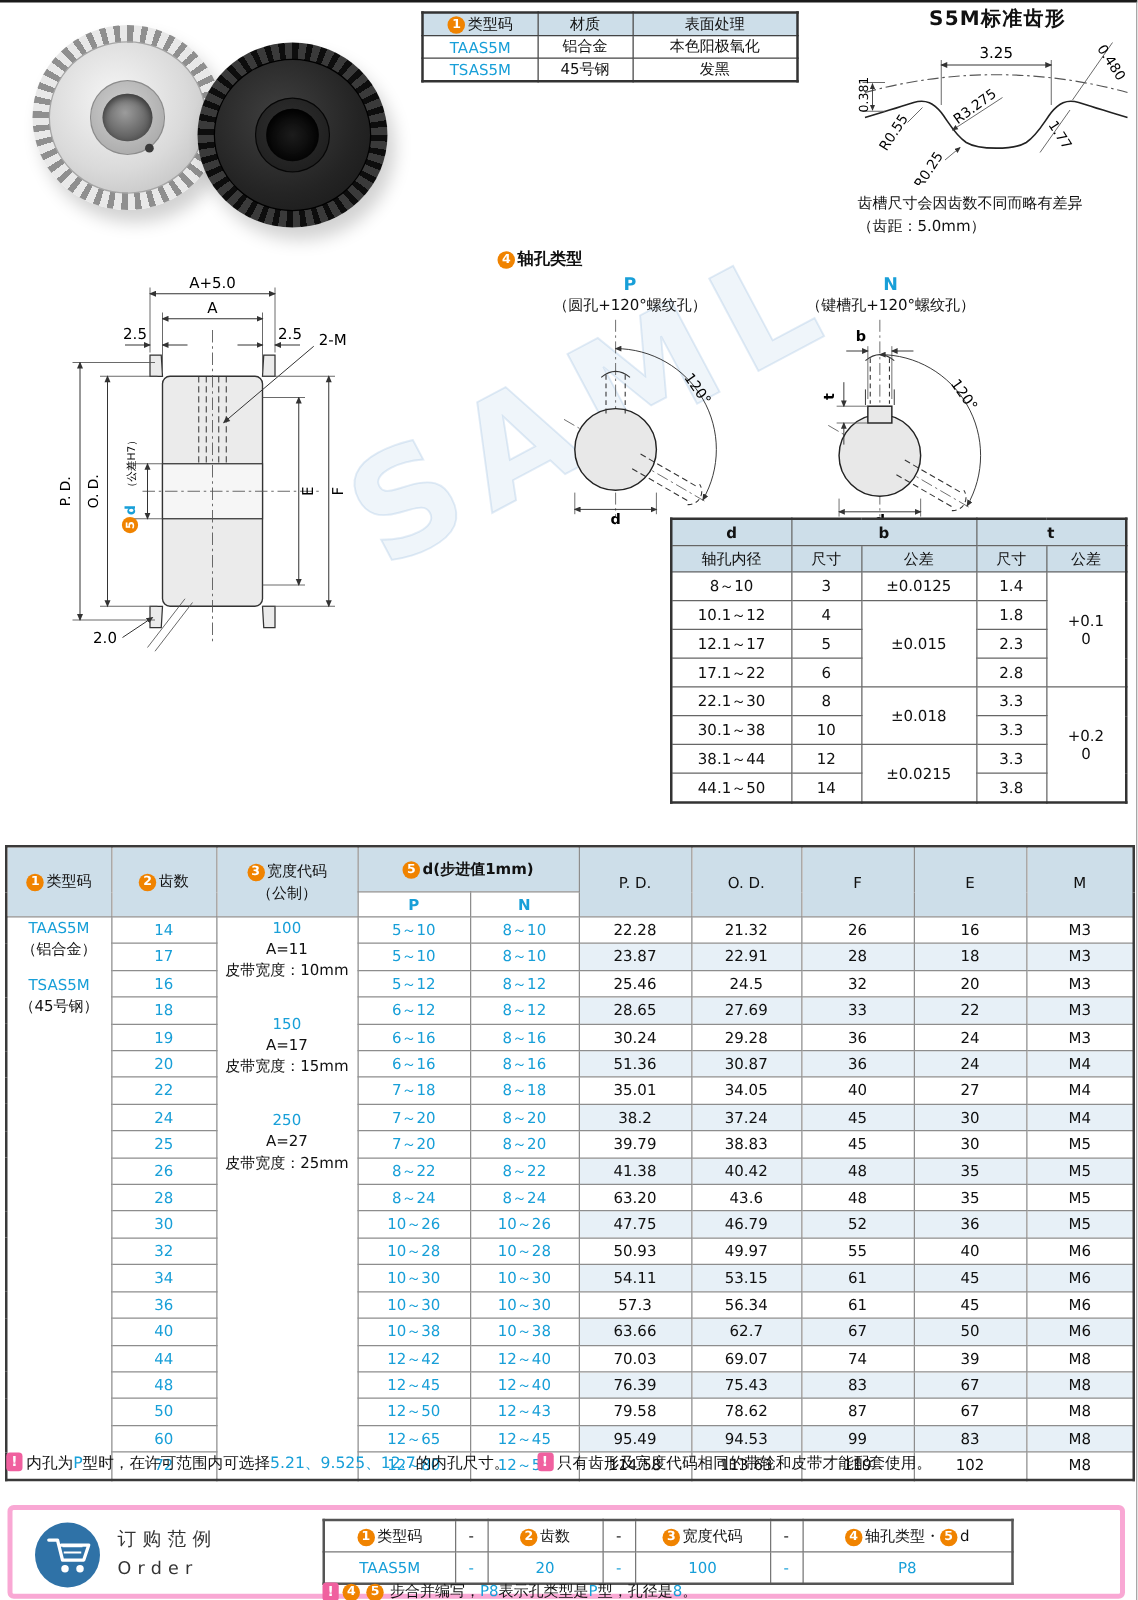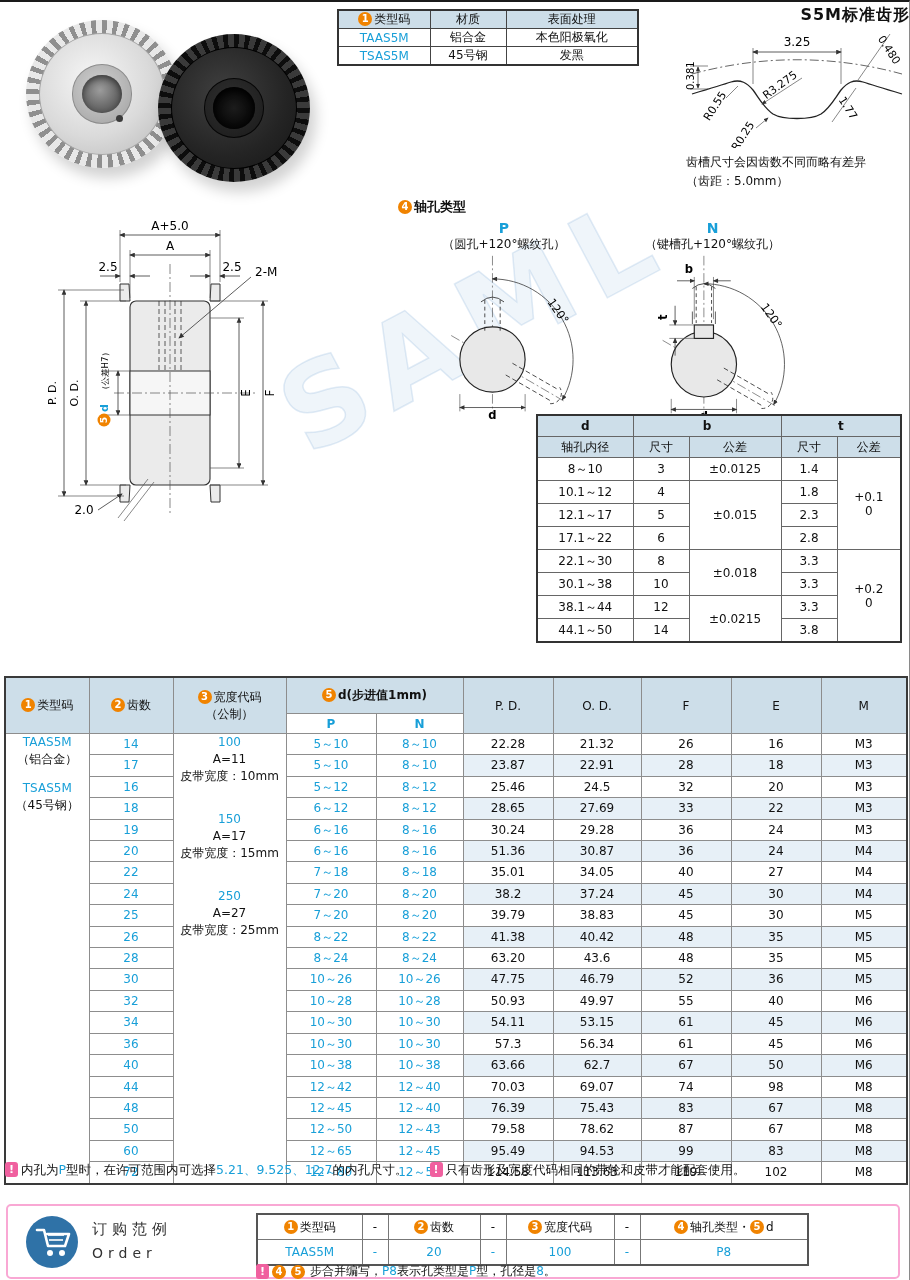--- a/index.html
+++ b/index.html
@@ -34,21 +34,21 @@
   .p-black .hub{inset:30%;background:radial-gradient(circle at 45% 40%,#303030,#1a1a1a);border:1px solid #060606;}
   .p-black .bore{left:36%;top:36%;width:28%;height:28%;background:radial-gradient(#1c1c1c,#050505 70%);box-shadow:inset 0 3px 7px rgba(0,0,0,.8);}
   
   #materials{left:337px;top:7px;}
   #materials table{border-collapse:collapse;font-size:12px;}
   #materials th,#materials td{border:1px solid #444;height:17px;text-align:center;padding:0 3px;font-weight:normal;}
   #materials table{border:2px solid #333;}
   #materials th{background:#cddee9;}
   
   #tooth{left:686px;top:3px;width:224px;}
-  .tooth-title{text-align:right;font-size:16px;font-weight:bold;letter-spacing:1px;}
+  .tooth-title{text-align:center;font-size:16px;font-weight:bold;letter-spacing:1px;}
   .tooth-note{font-size:12px;text-align:left;line-height:1.55;margin-top:1px;}
   
   #holes{left:398px;top:196px;width:512px;height:220px;}
   .holes-title{font-size:13px;font-weight:bold;}
   .hole-block{position:absolute;text-align:center;}
   #hole-p{left:6px;top:22px;width:200px;}
   #hole-n{left:202px;top:22px;width:225px;}
   .hole-label{color:#189fd8;font-weight:bold;font-size:14px;line-height:16px;}
   .hole-desc{font-size:12px;line-height:16px;}
   
@@ -71,21 +71,21 @@
   #main-table td.mc{vertical-align:top;line-height:16px;background:#fff;}
   #type-cell{padding-top:150px;}
   #type-cell div{line-height:17px;}
   #type-cell .gap-top{margin-top:12px;}
   #width-cell{padding-top:96px;}
   .wblock{margin-bottom:26px;line-height:17px;}
   
   #notes{left:5px;top:1160px;width:902px;display:flex;gap:22px;font-size:12.5px;align-items:flex-start;}
   .note-item{display:flex;gap:3px;align-items:flex-start;line-height:16px;}
   
-  #order{left:6px;top:1202px;width:894px;height:75px;border:2px solid #f9a8d4;border-radius:5px;box-sizing:border-box;}
+  #order{left:6px;top:1202px;width:894px;height:75px;border:4px solid #f9a8d4;border-radius:5px;box-sizing:border-box;}
   #order-labels{position:absolute;left:84px;top:14px;color:#333;}
   #order-cn{font-size:15px;letter-spacing:5px;}
   #order-en{font-size:14px;letter-spacing:5px;margin-top:6px;}
   #order-table{position:absolute;left:248px;top:7px;border-collapse:collapse;font-size:12px;border:2px solid #555;}
   #order-table th,#order-table td{border:1px solid #777;text-align:center;height:24px;padding:0 3px;font-weight:normal;}
   #order-note{position:absolute;left:248px;top:57px;font-size:12px;display:flex;gap:3px;align-items:center;}
   svg text{font-family:"DejaVu Sans",sans-serif;}
 </style>
 </head>
 <body>
@@ -632,21 +632,21 @@
             <td class="stripe">50</td>
             <td class="stripe">M6</td>
           </tr>
           <tr>
             <td class="c-blue">44</td>
             <td class="c-blue">12～42</td>
             <td class="c-blue">12～40</td>
             <td>70.03</td>
             <td>69.07</td>
             <td>74</td>
-            <td>98</td>
+            <td>39</td>
             <td>M8</td>
           </tr>
           <tr>
             <td class="c-blue">48</td>
             <td class="c-blue">12～45</td>
             <td class="c-blue">12～40</td>
             <td class="stripe">76.39</td>
             <td class="stripe">75.43</td>
             <td class="stripe">83</td>
             <td class="stripe">67</td>

